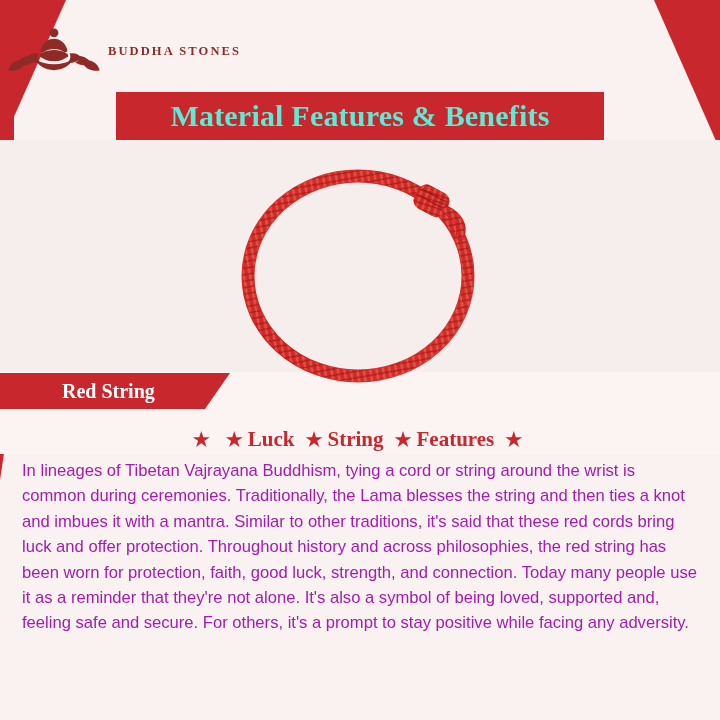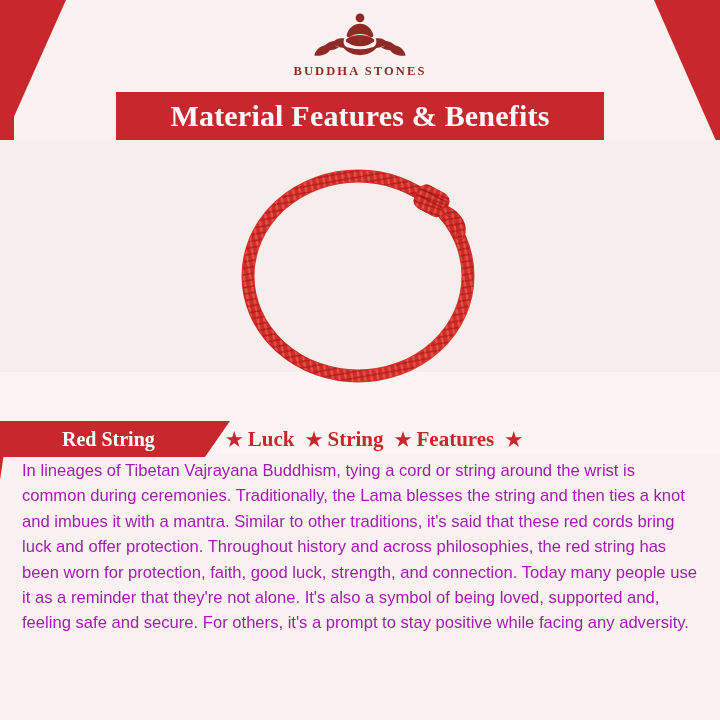--- a/index.html
+++ b/index.html
@@ -55,21 +55,21 @@
     left: 0; top: 0;
     width: 14px; height: 720px;
     background: linear-gradient(to bottom, #c8282d 0, #c8282d 150px, rgba(200,40,45,0) 150px);
   }
   
   .logo-area {
     position: absolute;
     left: 0; right: 0; top: 8px;
     height: 84px;
     display: flex;
-    flex-direction: column;
+    flex-direction: row;
     align-items: center;
     justify-content: flex-start;
   }
   .logo-mark {
     width: 108px;
     height: 54px;
     display: block;
   }
   .logo-text {
     margin-top: 2px;
@@ -86,21 +86,21 @@
     top: 92px;
     width: 488px;
     height: 48px;
     background: #c8282d;
     display: flex;
     align-items: center;
     justify-content: center;
   }
   .title-banner h1 {
     margin: 18px;
-    color: #ffffff;
+    color: #5eead4;
     font-size: 30px;
     font-weight: 700;
     font-family: "Liberation Serif", serif;
     letter-spacing: 0.2px;
   }
   
   .photo-zone {
     position: absolute;
     left: 0;
     top: 140px;
@@ -129,21 +129,20 @@
   .label-tab {
     position: absolute;
     left: 0;
     top: 373px;
     height: 36px;
     width: 230px;
     background: #c8282d;
     clip-path: polygon(0 0, 230px 0, 205px 36px, 0 36px);
     display: flex;
     align-items: center;
-    margin-top: 48px;
   }
   .label-tab span {
     color: #fff;
     font-size: 20px;
     font-weight: 700;
     padding-left: 62px;
     font-family: "Liberation Serif", serif;
   }
   
   .benefits {

